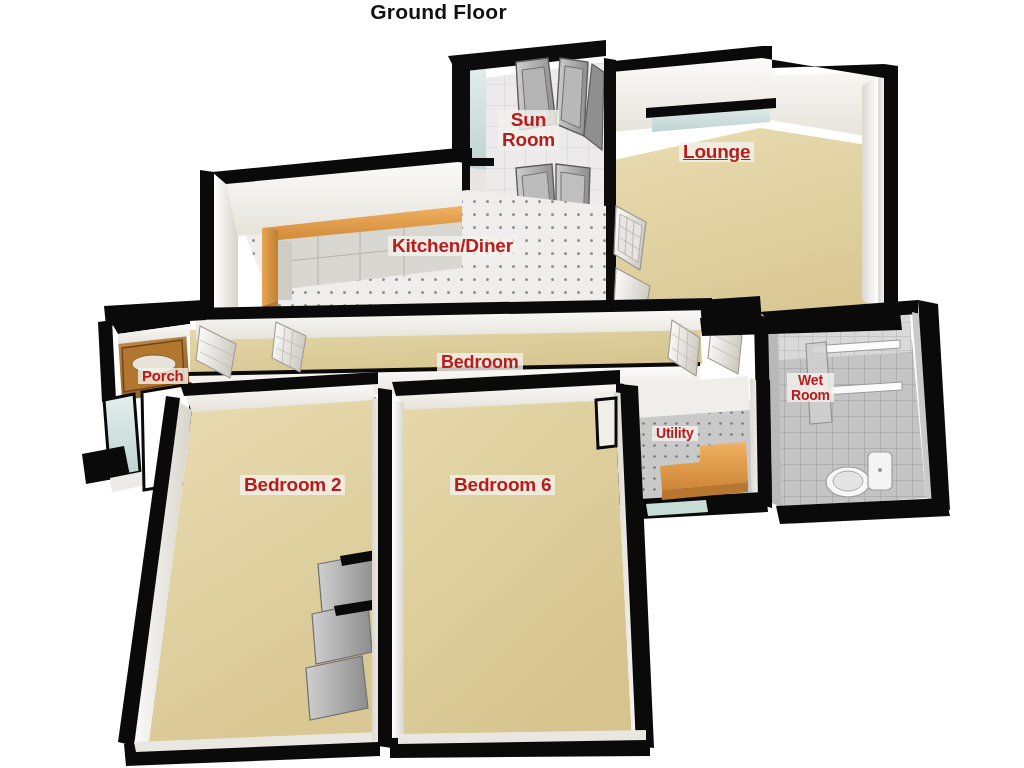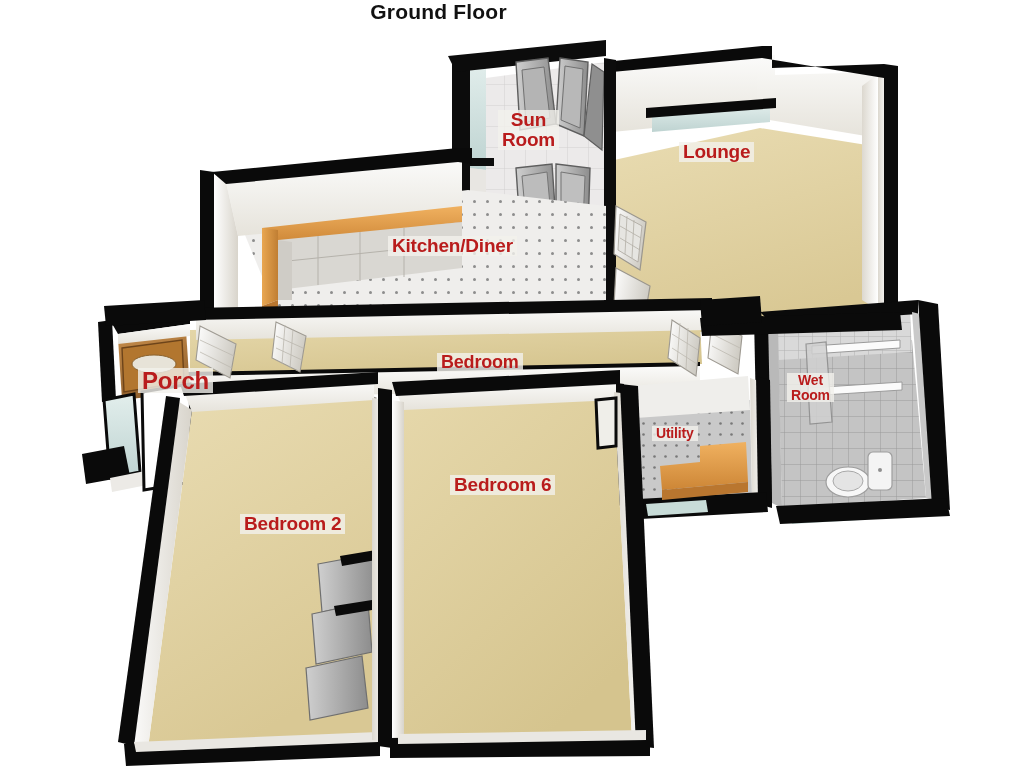--- a/index.html
+++ b/index.html
@@ -48,28 +48,28 @@
     font-weight: bold;
     color: #b91c1c;
     background: rgba(243, 241, 236, 0.80);
     padding: 0px 4px;
     line-height: 1.05;
     text-align: center;
     white-space: pre-line;
     letter-spacing: -0.2px;
     pointer-events: none;
   }
-  .lbl-lounge   { left: 679px; top: 142px; font-size: 19px; }
+  .lbl-lounge   { left: 679px; top: 142px; font-size: 19px; text-decoration: underline; }
   .lbl-sun      { left: 498px; top: 110px; font-size: 19px; text-align: center; }
   .lbl-kitchen  { left: 349px; top: 236px; font-size: 19px; margin-left: 39px; }
   .lbl-hallway  { left: 437px; top: 353px; font-size: 18px; }
-  .lbl-porch    { left: 138px; top: 368px; font-size: 24px; }
+  .lbl-porch    { left: 138px; top: 368px; font-size: 15px; }
   .lbl-wet      { left: 787px; top: 373px; font-size: 14px; text-align: center; }
   .lbl-utility  { left: 652px; top: 426px; font-size: 14px; }
-  .lbl-bed2     { left: 240px; top: 475px; font-size: 19px; margin-top: 39px; }
+  .lbl-bed2     { left: 240px; top: 475px; font-size: 19px; }
   .lbl-bed1     { left: 450px; top: 475px; font-size: 19px; }
 </style>
 </head>
 <body>
 
 <div id="plan-root">
 
   <div id="floor-title">Ground Floor</div>
 
   <svg id="plan-svg" viewBox="0 0 1024 768" xmlns="http://www.w3.org/2000/svg">

